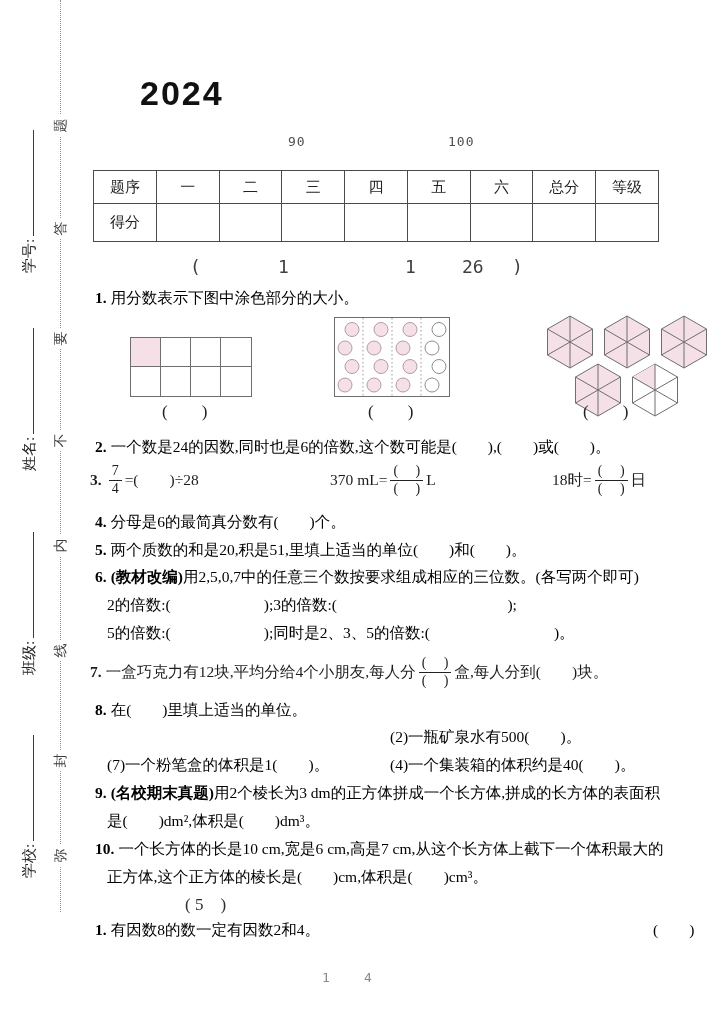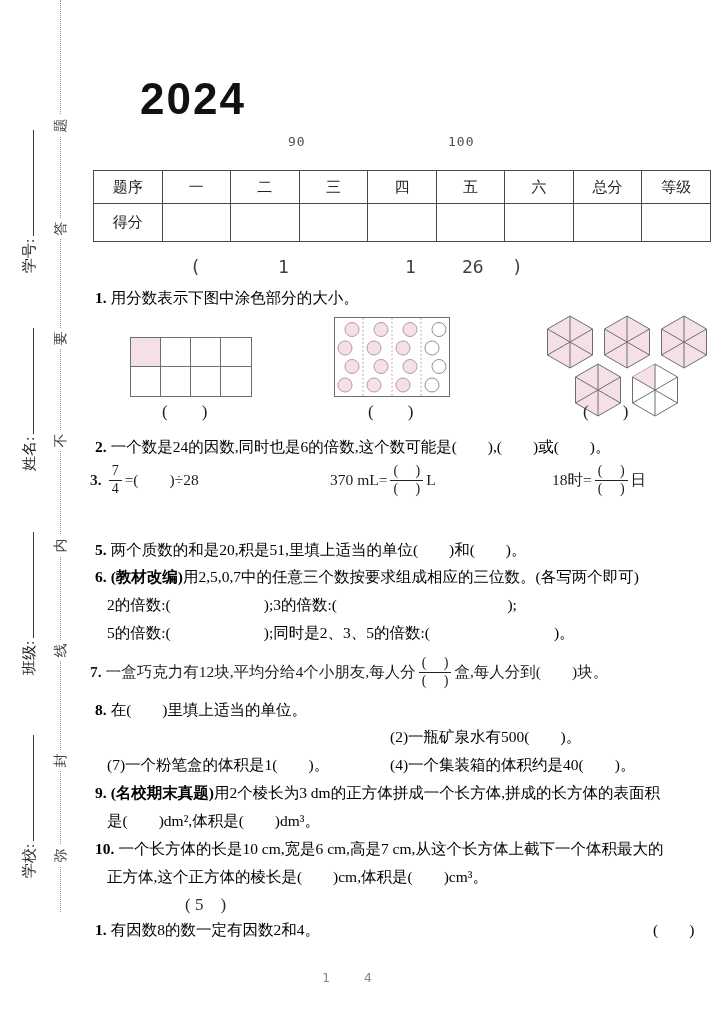--- a/index.html
+++ b/index.html
@@ -9,28 +9,28 @@
   
   .seal-line{position:absolute;left:60px;top:0;height:912px;width:0;border-left:1px dotted #8f8f8f;}
   .seal-char{position:absolute;left:50px;width:21px;height:21px;line-height:21px;text-align:center;
              transform:rotate(-90deg);background:#fff;font-size:14px;color:#3a3a3a;}
   .side-field{position:absolute;left:18px;transform:rotate(-90deg);transform-origin:0 0;
               white-space:nowrap;font-size:15px;color:#222;}
   .side-field .blank{display:inline-block;width:106px;border-bottom:1.3px solid #3a3a3a;height:1em;margin-left:3px;}
 
   
   .year{position:absolute;left:140px;top:74px;font-family:"Liberation Sans",sans-serif;
-        font-weight:700;font-size:44px;letter-spacing:2px;color:#111;}
+        font-weight:700;font-size:34px;letter-spacing:2px;color:#111;}
   .score-hint{position:absolute;top:134px;font-family:"DejaVu Sans Mono",monospace;
               font-size:13px;color:#4f4f4f;letter-spacing:1px;}
   .hintnum{position:absolute;top:256px;font-family:"DejaVu Sans Mono",monospace;
            font-size:18px;color:#3f3f3f;}
 
   
-  .score-table{position:absolute;left:93px;top:170px;width:618px;border-collapse:collapse;
+  .score-table{position:absolute;left:93px;top:170px;width:566px;border-collapse:collapse;
                table-layout:fixed;font-size:15px;color:#222;}
   .score-table td{border:1px solid #4a4a4a;text-align:center;padding:0;}
   .score-table tr:nth-child(1) td{height:32px;}
   .score-table tr:nth-child(2) td{height:37px;}
 
   
   .q{position:absolute;white-space:nowrap;font-size:15.5px;line-height:20px;color:#000000;}
   .qno{font-weight:700;margin-right:4px;}
   .qtag{font-weight:700;text-align:right;}
   .fracgrp{position:absolute;display:flex;align-items:center;height:44px;white-space:nowrap;
@@ -216,20 +216,23 @@
   </div>
   <div class="fracgrp" style="left:552px;top:458px">
     <span>18时=</span>
     <span class="frac">
         <span>(　 )</span>
         <span class="den">(　 )</span>
       </span>
     <span>日</span>
   </div>
 
+  <div class="q" style="left:95px;top:512px">
+    <span class="qno">4.</span><span>分母是6的最简真分数有(　　)个。</span>
+  </div>
   <div class="q" style="left:95px;top:540px">
     <span class="qno">5.</span><span>两个质数的和是20,积是51,里填上适当的单位(　　)和(　　)。</span>
   </div>
 
   <div class="q" style="left:95px;top:567px">
     <span class="qno">6.</span><span class="qtag">(教材改编)</span><span>用2,5,0,7中的任意三个数按要求组成相应的三位数。(各写两个即可)</span>
   </div>
   <div class="q" style="left:107px;top:595px">2的倍数:(　　　　　　);3的倍数:(　　　　　　　　　　　);</div>
   <div class="q" style="left:107px;top:623px">5的倍数:(　　　　　　);同时是2、3、5的倍数:(　　　　　　　　)。</div>
 

